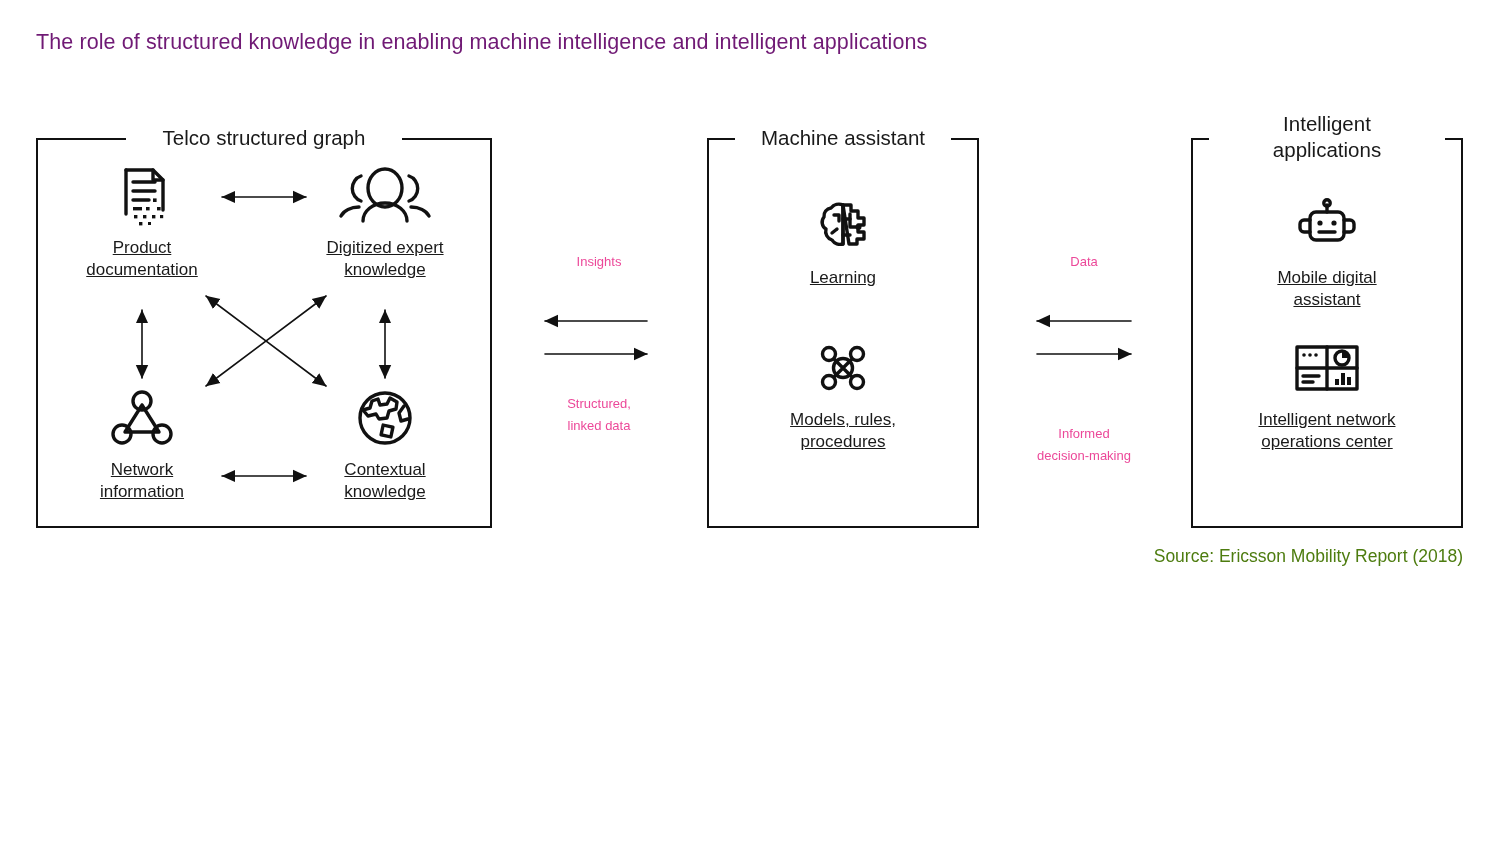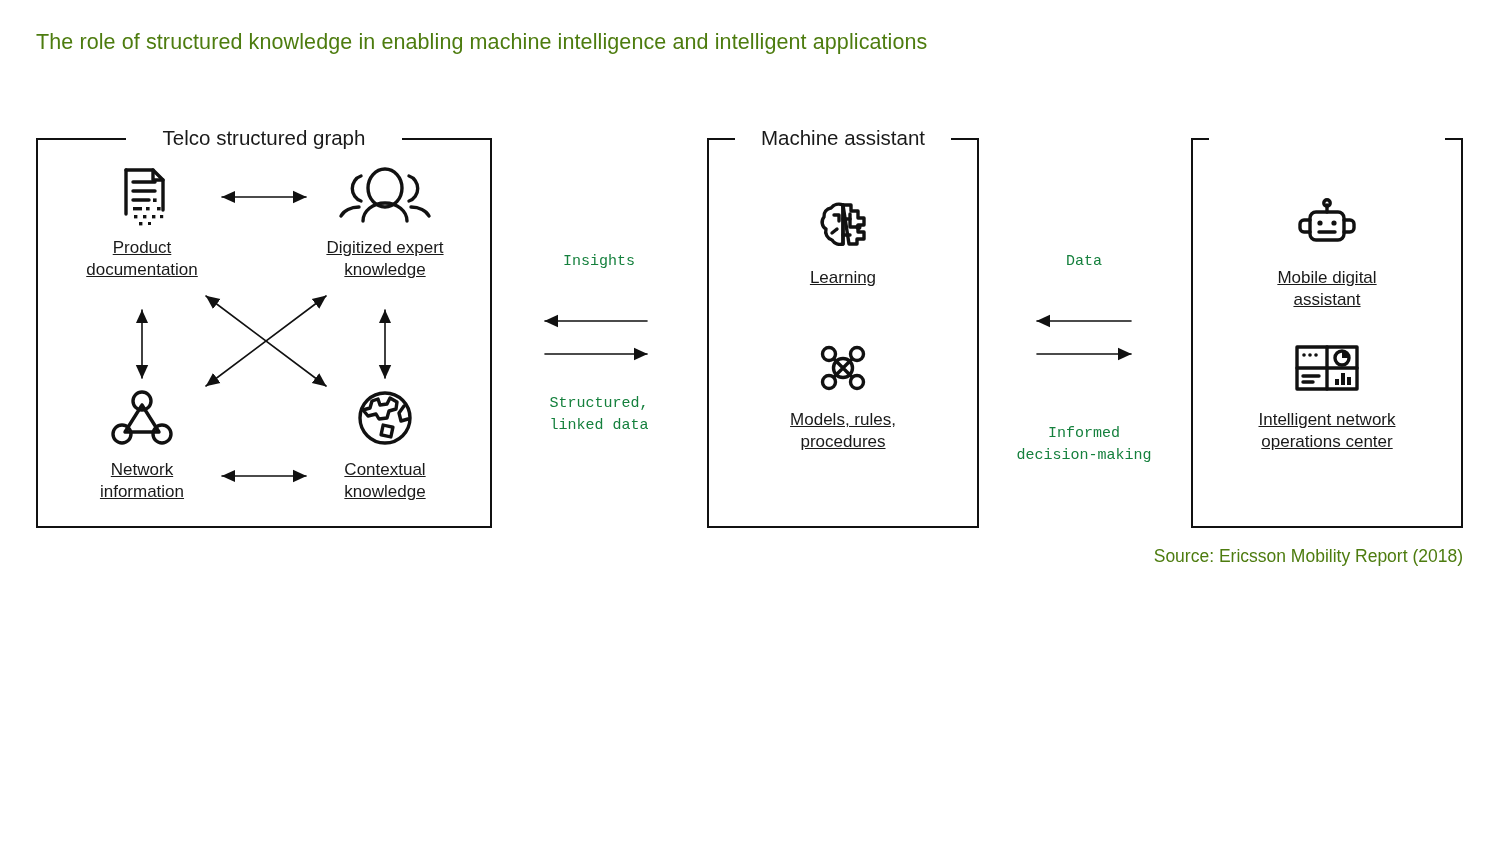--- a/index.html
+++ b/index.html
@@ -15,21 +15,21 @@
     color: #1a1a1a;
     overflow: hidden;
   }
 
   #page-title {
     position: absolute;
     left: 36px;
     top: 30px;
     font-size: 21.5px;
     letter-spacing: 0.1px;
-    color: #4d7c0f;
+    color: #701a75;
     white-space: nowrap;
   }
 
   
   .box {
     position: absolute;
     box-sizing: border-box;
   }
   .box .edge {
     position: absolute;
@@ -70,24 +70,23 @@
     line-height: 22px;
     color: #1a1a1a;
   }
 
   
   .connector { position: absolute; }
   .connector .conn-label {
     position: absolute;
     width: 210px;
     text-align: center;
-    font-size: 15px;
+    font-size: 13px;
     line-height: 22px;
-    color: #15803d;
-    font-family: Liberation Mono, monospace;
+    color: #ec4899;
   }
   .connector .conn-arrows {
     position: absolute;
     left: 0;
     top: 0;
   }
 
   svg { display: block; overflow: visible; }
   .stk {
     fill: none;
@@ -273,20 +272,21 @@
   <div class="conn-label" style="left:0px; top:271px;margin-top:14px;">Informed<br>decision-making</div>
 </div>
 
 <div class="box" style="left:1191px; top:138px; width:272px; height:390px;">
   <div class="edge edge-left"></div>
   <div class="edge edge-right"></div>
   <div class="edge edge-bottom"></div>
   <div class="edge edge-top-l" style="width:18px;"></div>
   <div class="edge edge-top-r" style="width:18px;"></div>
 
+  <div class="box-title two-line" style="left:0; width:272px; top:-27px;">Intelligent<br>applications</div>
 
   <div class="node" style="left:51px; top:56px;">
     <div class="icon-wrap">
       <svg width="66" height="58" viewBox="0 0 66 58" aria-hidden="true">
         <path class="stk-thick" d="M33 8 V15"></path>
         <circle class="stk-thick" cx="33" cy="6" r="3.2"></circle>
         <rect class="stk-thick" x="16" y="15" width="34" height="28" rx="6"></rect>
         <path class="stk-thick" d="M16 23 h-6 a4 4 0 0 0 -4 4 v4 a4 4 0 0 0 4 4 h6"></path>
         <path class="stk-thick" d="M50 23 h6 a4 4 0 0 1 4 4 v4 a4 4 0 0 1 -4 4 h-6"></path>
         <circle class="fill-dk" cx="26" cy="26" r="2.6"></circle>

